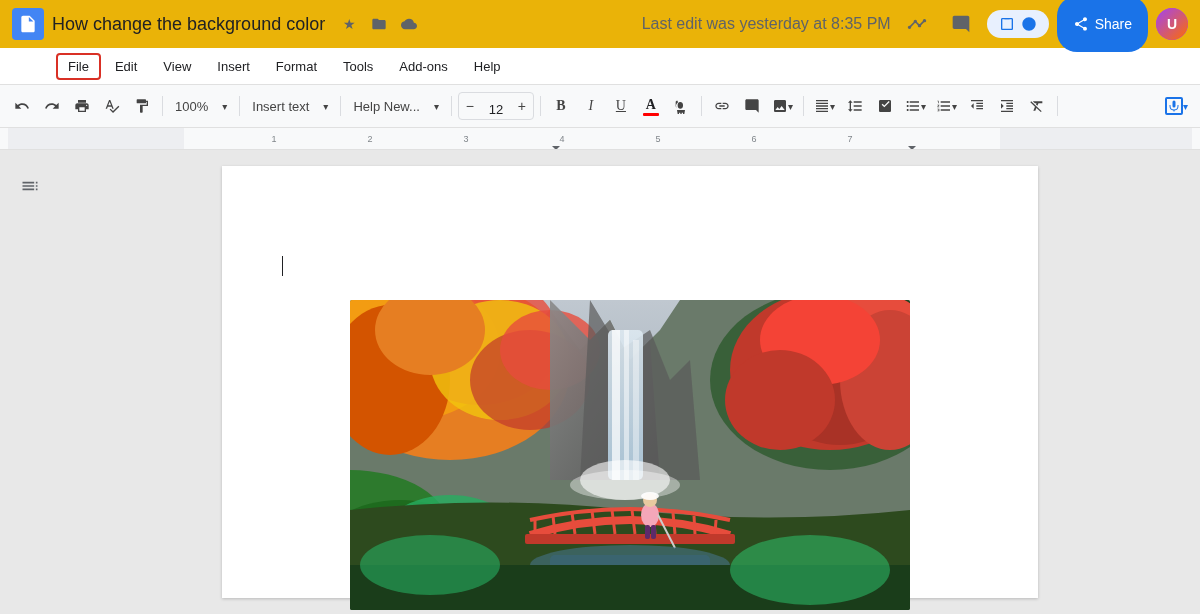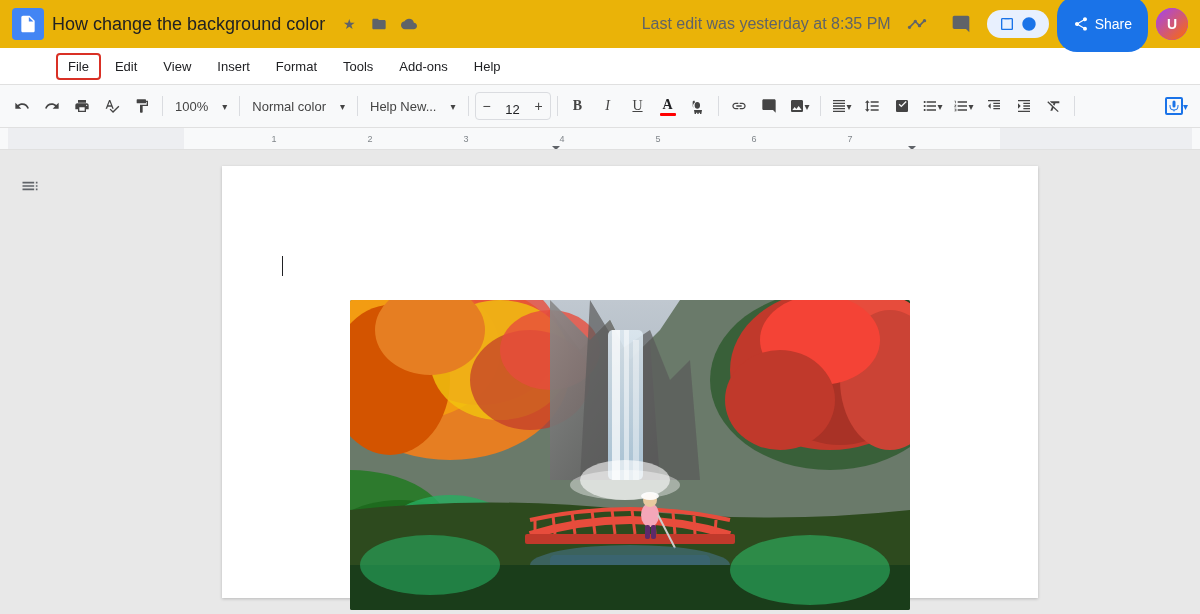--- a/index.html
+++ b/index.html
@@ -315,21 +315,21 @@
         <path d="M18 4V3c0-.55-.45-1-1-1H5c-.55 0-1 .45-1 1v4c0 .55.45 1 1 1h12c.55 0 1-.45 1-1V6h1v4H9v11c0 .55.45 1 1 1h2c.55 0 1-.45 1-1v-9h8V4h-3z"></path>
       </svg>
   </button>
   <div class="tb-separator"></div>
   <button class="tb-dropdown">
     <span>100%</span>
     <span class="arrow">▾</span>
   </button>
   <div class="tb-separator"></div>
   <button class="tb-dropdown">
-    <span>Normal color</span>
+    <span>Insert text</span>
     <span class="arrow">▾</span>
   </button>
   <div class="tb-separator"></div>
   <button class="tb-dropdown">
     <span>Help New...</span>
     <span class="arrow">▾</span>
   </button>
   <div class="tb-separator"></div>
   <div class="font-size-ctrl">
     <button>−</button>

